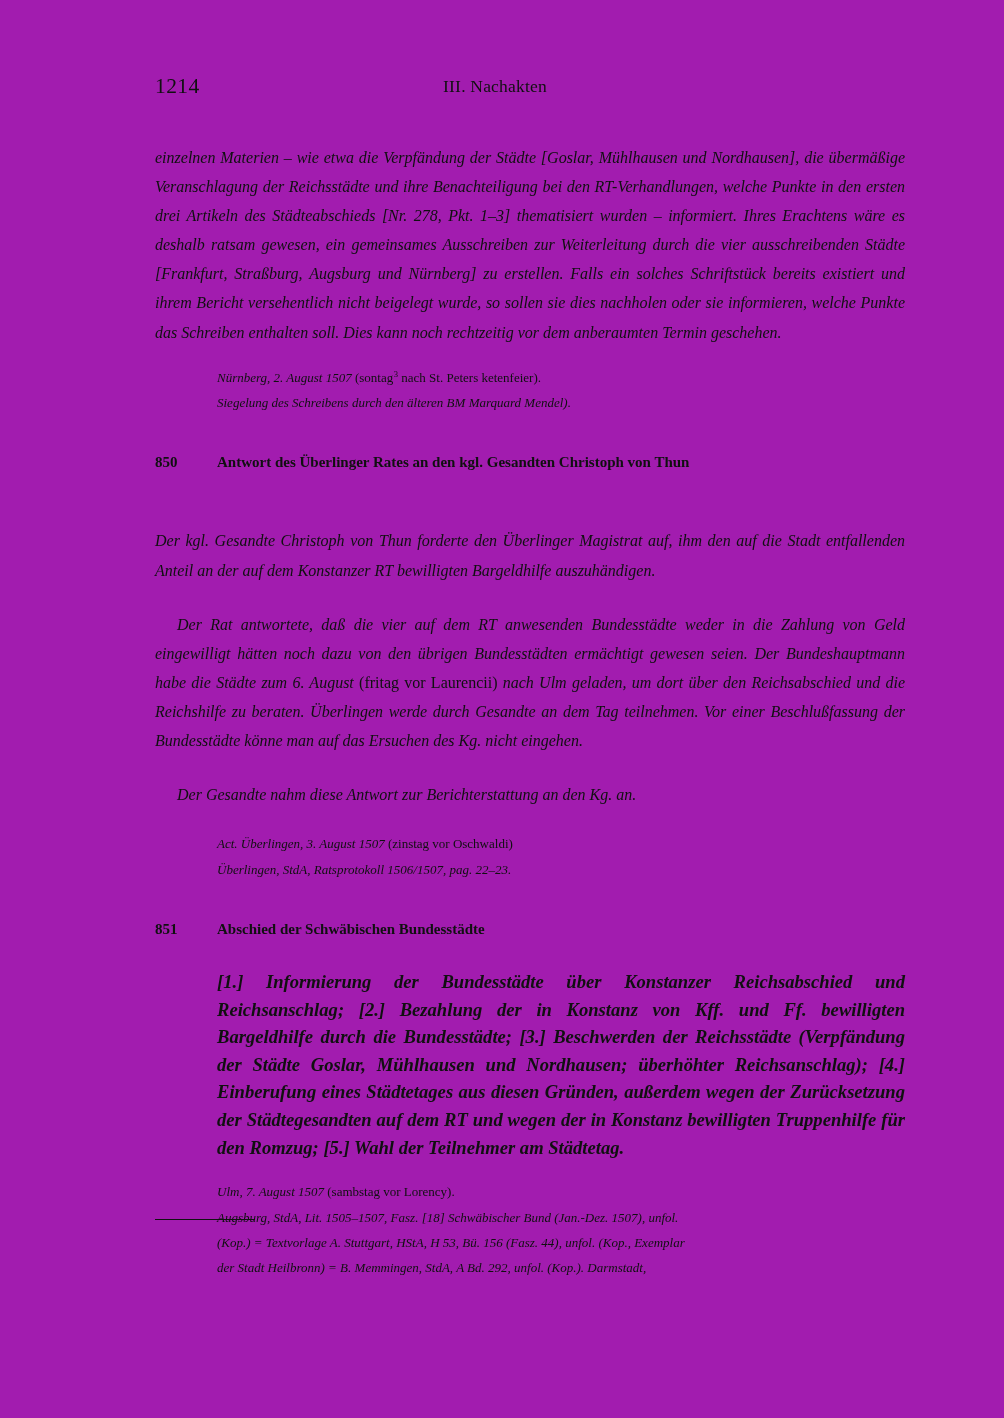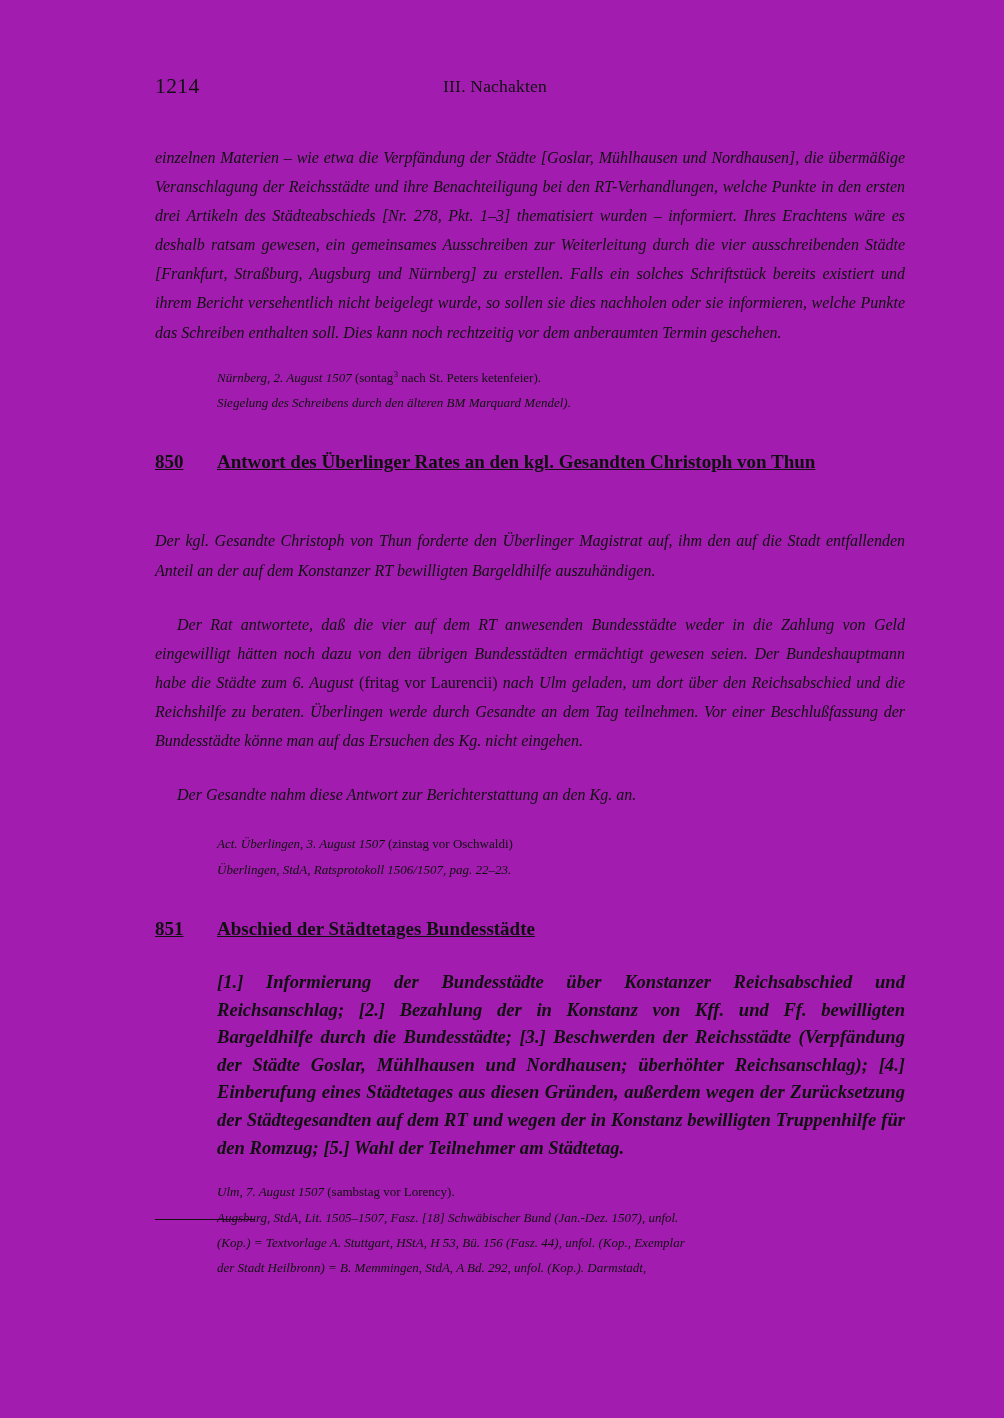--- a/index.html
+++ b/index.html
@@ -93,25 +93,24 @@
   .cite-line {
     text-align: justify;
   }
   .cite-line.last {
     text-align: left;
   }
   
   .doc-heading {
     font-weight: bold;
     font-style: normal;
-    font-size: 19px;
+    font-size: 15px;
     line-height: 26px;
     display: flex;
     align-items: baseline;
-    text-decoration: underline;
   }
   .doc-heading .num {
     width: 62px;
     flex: 0 0 62px;
   }
   .doc-heading .title {
     flex: 1 1 auto;
   }
   
   .regest {
@@ -195,21 +194,21 @@
 
     <div class="cite-block">
       <p class="cite-line last"><span>Act. Überlingen, 3. August 1507</span><span class="roman"> (zinstag vor Oschwaldi)</span></p>
       <p class="cite-line last">Überlingen, StdA, Ratsprotokoll 1506/1507, pag. 22–23.</p>
     </div>
 
     <div class="sp-34"></div>
 
     <div class="doc-heading">
       <span class="num">851</span>
-      <span class="title">Abschied der Städtetages Bundesstädte</span>
+      <span class="title">Abschied der Schwäbischen Bundesstädte</span>
     </div>
 
     <div class="sp-26"></div>
 
     <p class="regest">[1.] Informierung der Bundesstädte über Konstanzer Reichsabschied und Reichsanschlag; [2.] Bezahlung der in Konstanz von Kff. und Ff. bewilligten Bargeldhilfe durch die Bundesstädte; [3.] Beschwerden der Reichsstädte (Verpfändung der Städte Goslar, Mühlhausen und Nordhausen; überhöhter Reichsanschlag); [4.] Einberufung eines Städtetages aus diesen Gründen, außerdem wegen der Zurücksetzung der Städtegesandten auf dem RT und wegen der in Konstanz bewilligten Truppenhilfe für den Romzug; [5.] Wahl der Teilnehmer am Städtetag.</p>
 
     <div class="sp-18"></div>
 
     <div class="cite-block">
       <p class="cite-line last"><span>Ulm, 7. August 1507</span><span class="roman"> (sambstag vor Lorency).</span></p>

